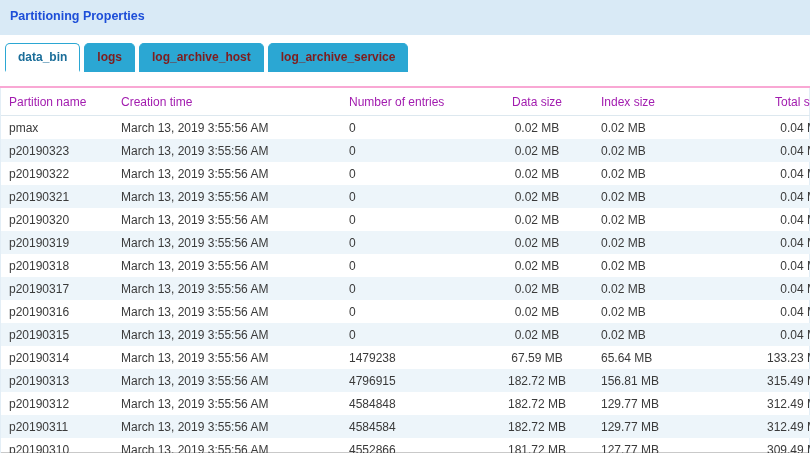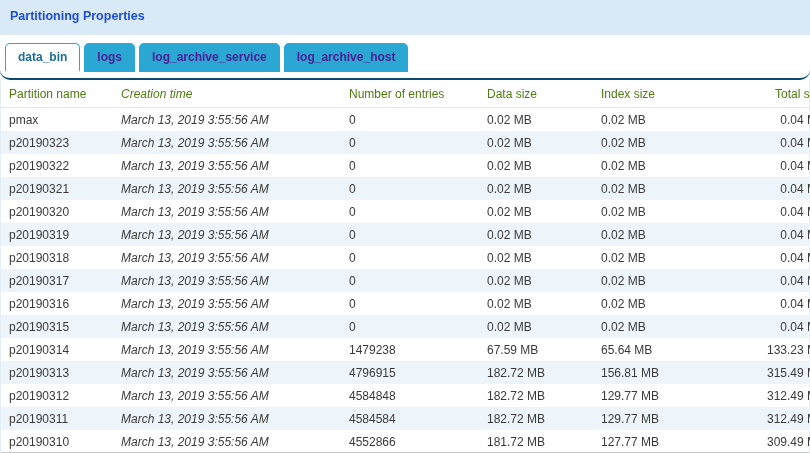--- a/index.html
+++ b/index.html
@@ -23,34 +23,33 @@
     color: #1d4ed8;
     font-size: 12.5px;
     font-weight: bold;
     padding: 9px 10px 8px 10px;
     box-sizing: border-box;
     height: 35px;
   }
   .tabbar {
     display: flex;
     align-items: flex-end;
-    padding: 8px 0 8px 5px;
-    border-bottom: 2px solid #0c4a6e;
-    border-radius: 10px;
+    padding: 8px 0 16px 5px;
+    border-bottom: 2px solid #f9a8d4;
   }
   .tab {
     font-size: 12px;
     font-weight: bold;
     padding: 6px 12px 6px 12px;
     margin-right: 4px;
     margin-bottom: -2px;
     border-top-left-radius: 5px;
     border-top-right-radius: 5px;
     background: #2ba7d3;
-    color: #4c1d95;
+    color: #7f1d1d;
     border: 1px solid #2ba7d3;
     border-bottom: 2px solid #2ba7d3;
     cursor: pointer;
     white-space: nowrap;
   }
   .tab.active {
     background: #ffffff;
     color: #1a6d99;
     border: 1px solid #2ba7d3;
     border-bottom: 2px solid #ffffff;
@@ -62,55 +61,55 @@
   }
   table {
     border-collapse: collapse;
     width: 100%;
     table-layout: fixed;
     font-size: 12px;
     color: #3a3a3a;
   }
   th {
     font-weight: normal;
-    color: #4d7c0f;
+    color: #a21caf;
     text-align: left;
     padding: 7px 0 6px 0;
     border-bottom: 1px solid #dde8ef;
     white-space: nowrap;
     overflow: hidden;
   }
   td {
     padding: 5px 0 4px 0;
     white-space: nowrap;
     overflow: hidden;
   }
   tbody tr:nth-child(even) {
     background: #edf5fa;
   }
   
   .col0 { width: 112px; padding-left: 8px; }
-  .col1 { width: 228px; font-style: italic; }
+  .col1 { width: 228px; }
   .col2 { width: 138px; }
-  .col3 { width: 100px; text-align: left; padding-right: 14px; }
+  .col3 { width: 100px; text-align: center; padding-right: 14px; }
   .col4 { width: 100px; padding-right: 14px; }
   .col5 { width: 110px; text-align: right; padding-right: 63px; }
 </style>
 </head>
 <body>
 
 <div class="app">
 
   <div class="titlebar">Partitioning Properties</div>
 
   <div class="tabbar">
       <div class="tab active">data_bin</div>
       <div class="tab">logs</div>
+      <div class="tab">log_archive_host</div>
       <div class="tab">log_archive_service</div>
-      <div class="tab">log_archive_host</div>
     </div>
 
   <div class="content">
     <table>
       <thead>
         <tr>
             <th class="col0">Partition name</th>
             <th class="col1">Creation time</th>
             <th class="col2">Number of entries</th>
             <th class="col3">Data size</th>

